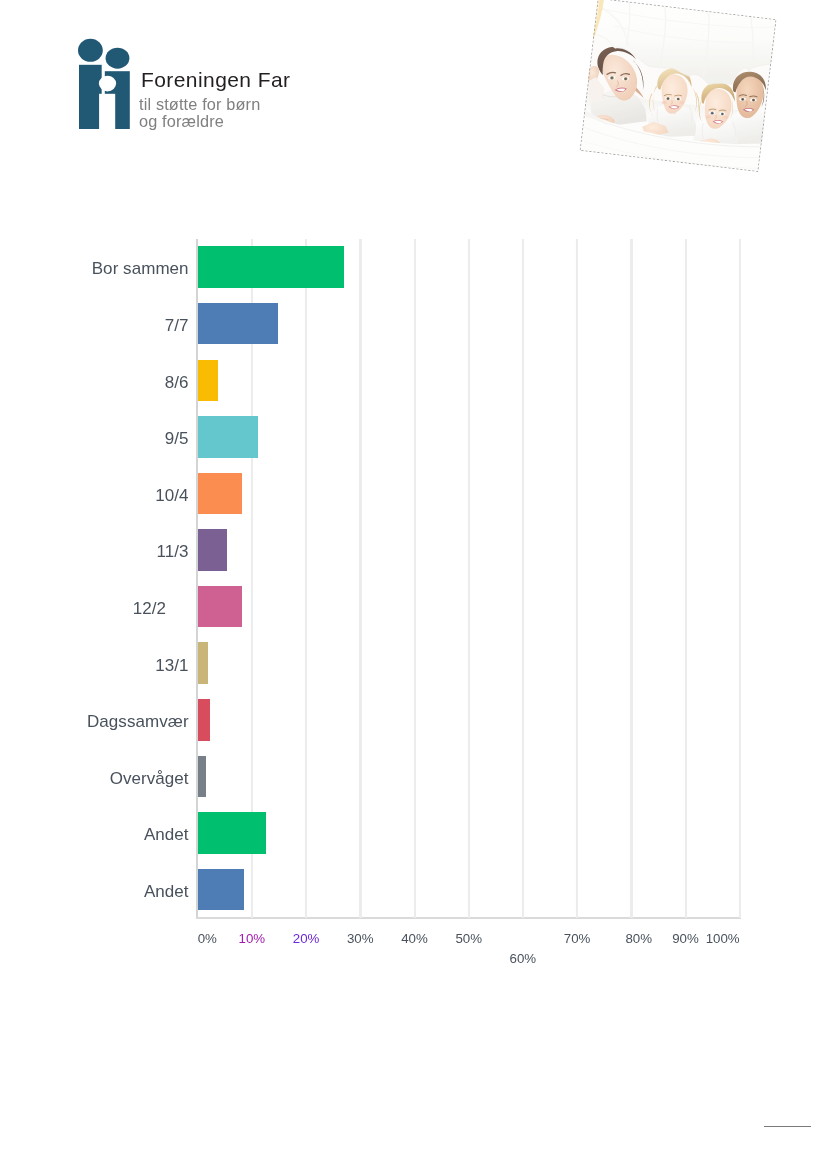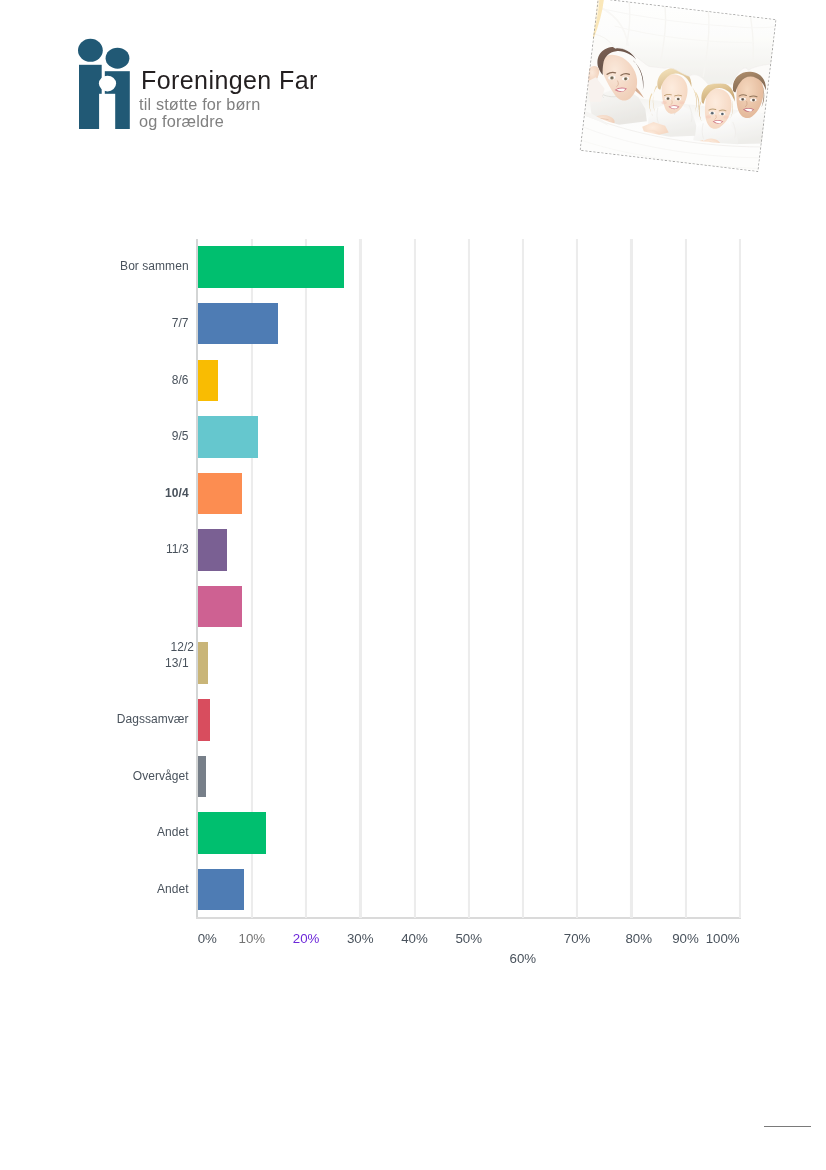--- a/index.html
+++ b/index.html
@@ -5,39 +5,39 @@
 <style>
   html,body{margin:0;padding:0;background:#ffffff;}
   body{width:826px;height:1170px;position:relative;overflow:hidden;
        font-family:"Liberation Sans","DejaVu Sans",sans-serif;
        -webkit-font-smoothing:antialiased;}
   .page{position:absolute;left:0;top:0;width:826px;height:1170px;}
 
   
   .brand{position:absolute;left:0;top:0;width:400px;height:160px;}
   .brand-mark{position:absolute;left:77px;top:36px;width:56px;height:96px;}
-  .brand-title{position:absolute;left:141px;top:66px;font-size:25px;
+  .brand-title{position:absolute;left:141px;top:66px;font-size:21px;
       line-height:28px;letter-spacing:0.42px;color:#231f20;white-space:nowrap;font-weight:400;}
   .brand-sub{position:absolute;left:139px;top:96px;font-size:16.3px;line-height:17px;
       color:#808080;white-space:nowrap;font-weight:400;letter-spacing:0.15px;}
 
   
   .photo{position:absolute;left:588px;top:8px;width:181px;height:155px;
       transform:rotate(6.8deg);transform-origin:50% 50%;}
   .photo svg{display:block;}
 
   
   .chart{position:absolute;left:0;top:0;width:826px;height:1170px;}
   .plot{position:absolute;left:197.9px;top:238.6px;width:542px;height:679px;}
   .gridline{position:absolute;top:0;width:2.1px;height:679px;background:#ececec;
       transform:translateX(-1.05px);}
   .axis-left{position:absolute;left:-2.2px;top:0;width:2.2px;height:680px;background:#d3d5d5;}
   .axis-bottom{position:absolute;left:-2.2px;top:678.6px;width:545px;height:1.5px;background:#dadada;}
   .bar{position:absolute;height:41.5px;}
-  .cat-label{position:absolute;right:0;font-size:12px;color:#49525c;
+  .cat-label{position:absolute;right:0;font-size:17px;color:#49525c;
       white-space:nowrap;text-align:right;letter-spacing:0.05px;}
   .tick{position:absolute;top:0;font-size:13.3px;color:#49525c;
       white-space:nowrap;text-align:center;transform:translateX(-50%);}
   .tick.first{transform:translateX(0);}
   .tick.last{transform:translateX(-100%);}
   .ticks{position:absolute;left:197.7px;top:931px;width:542px;height:16px;}
 
   
   .foot-rule{position:absolute;left:764px;top:1126px;width:47px;height:1px;
       background:#7a7a7a;}
@@ -297,38 +297,38 @@
         <div class="bar" style="left: 0px; top: 290.658px; width: 28.726px; background: rgb(122, 96, 147);"></div>
         <div class="bar" style="left: 0px; top: 347.242px; width: 43.902px; background: rgb(206, 97, 146);"></div>
         <div class="bar" style="left: 0px; top: 403.825px; width: 9.756px; background: rgb(201, 181, 120);"></div>
         <div class="bar" style="left: 0px; top: 460.408px; width: 11.924px; background: rgb(216, 77, 94);"></div>
         <div class="bar" style="left: 0px; top: 516.992px; width: 8.13px; background: rgb(119, 127, 137);"></div>
         <div class="bar" style="left: 0px; top: 573.575px; width: 68.292px; background: rgb(0, 191, 111);"></div>
         <div class="bar" style="left: 0px; top: 630.158px; width: 46.07px; background: rgb(78, 124, 180);"></div>
       </div>
     <div class="ticks" id="ticks">
         <div class="tick first" style="left: 0px; color: rgb(73, 82, 92);">0%</div>
-        <div class="tick" style="left: 54.2px; color: #737373;">10%</div>
+        <div class="tick" style="left: 54.2px; color: #a21caf;">10%</div>
         <div class="tick" style="left: 108.4px; color: #6d28d9;">20%</div>
         <div class="tick" style="left: 162.6px; color: rgb(73, 82, 92);">30%</div>
         <div class="tick" style="left: 216.8px; color: rgb(73, 82, 92);">40%</div>
         <div class="tick" style="left: 271px; color: rgb(73, 82, 92);">50%</div>
         <div class="tick" style="left: 325.2px; color: rgb(73, 82, 92); margin-top: 20px;">60%</div>
         <div class="tick" style="left: 379.4px; color: rgb(73, 82, 92);">70%</div>
         <div class="tick" style="left: 441px; color: rgb(73, 82, 92);">80%</div>
         <div class="tick" style="left: 487.8px; color: rgb(73, 82, 92);">90%</div>
         <div class="tick last" style="left: 542px; color: rgb(73, 82, 92);">100%</div>
       </div>
   <div class="cat-label" style="top: 259.492px; right: 637.4px; color: rgb(73, 82, 92);">Bor sammen</div>
       <div class="cat-label" style="top: 316.075px; right: 637.4px; color: rgb(73, 82, 92);">7/7</div>
       <div class="cat-label" style="top: 372.658px; right: 637.4px; color: rgb(73, 82, 92);">8/6</div>
       <div class="cat-label" style="top: 429.242px; right: 637.4px; color: rgb(73, 82, 92);">9/5</div>
-      <div class="cat-label" style="top: 485.825px; right: 637.4px; color: rgb(73, 82, 92); font-weight: bold;">10/4</div>
+      <div class="cat-label" style="top: 485.825px; right: 637.4px; color: rgb(73, 82, 92);">10/4</div>
       <div class="cat-label" style="top: 542.408px; right: 637.4px; color: rgb(73, 82, 92);">11/3</div>
-      <div class="cat-label" style="top: 598.992px; right: 632px; color: rgb(73, 82, 92); margin-top: 41px;">12/2</div>
+      <div class="cat-label" style="top: 598.992px; right: 660px; color: rgb(73, 82, 92);">12/2</div>
       <div class="cat-label" style="top: 655.575px; right: 637.4px; color: rgb(73, 82, 92);">13/1</div>
       <div class="cat-label" style="top: 712.158px; right: 637.4px; color: rgb(73, 82, 92);">Dagssamvær</div>
       <div class="cat-label" style="top: 768.742px; right: 637.4px; color: rgb(73, 82, 92);">Overvåget</div>
       <div class="cat-label" style="top: 825.325px; right: 637.4px; color: rgb(73, 82, 92);">Andet</div>
       <div class="cat-label" style="top: 881.908px; right: 637.4px; color: rgb(73, 82, 92);">Andet</div>
     </div>
 
   <div class="foot-rule"></div>
 
 </div>

